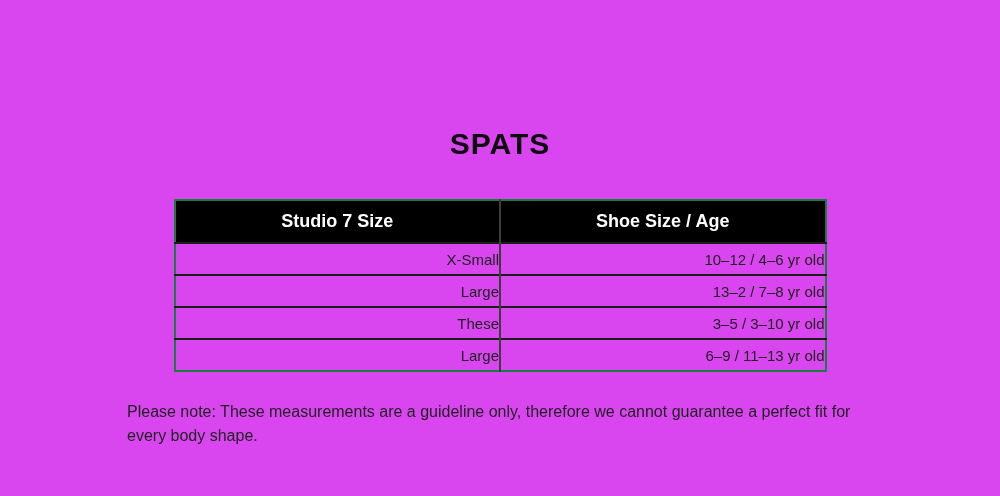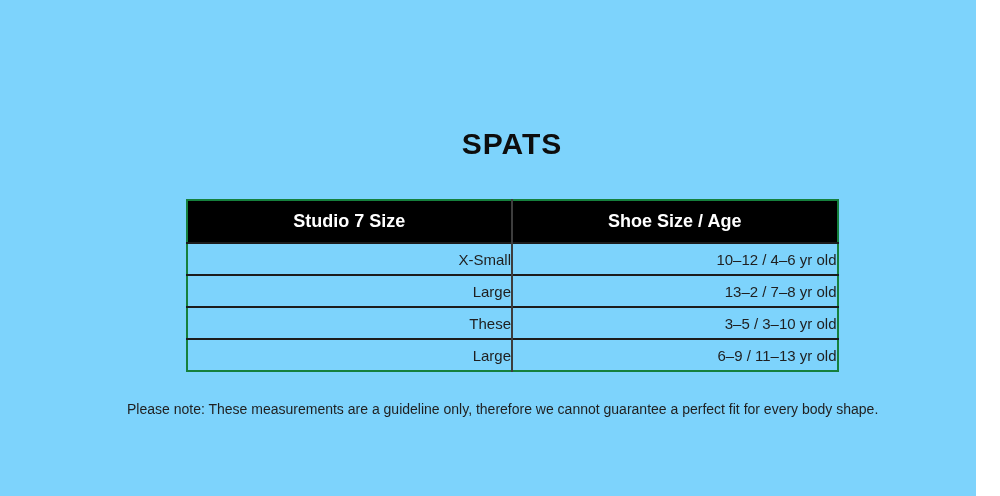--- a/index.html
+++ b/index.html
@@ -2,27 +2,26 @@
 <html><head>
 <meta charset="utf-8">
 <style>
   html, body {
     margin: 0;
     padding: 0;
     background: #ffffff;
   }
   .page {
     position: relative;
-    width: 928px;
+    width: 1000px;
     height: 496px;
-    background: #7dd3fc;
+    background: #d946ef;
     font-family: "Liberation Sans", sans-serif;
     color: #1a1a1a;
     overflow: hidden;
-    padding-left: 48px;
   }
   .title {
     margin: 0;
     padding-top: 129px;
     text-align: center;
     font-size: 30px;
     line-height: 30px;
     font-weight: bold;
     letter-spacing: 1px;
     color: #0d0d0d;
@@ -56,22 +55,22 @@
   .size-table td + td,
   .size-table th + th {
     border-left: 2px solid #3d3d3d;
   }
   .note {
     margin: 0;
     position: absolute;
     left: 127px;
     top: 400px;
     width: 760px;
-    font-size: 14px;
-    line-height: 18px;
+    font-size: 16px;
+    line-height: 24px;
     color: #1f1f1f;
   }
 </style>
 </head>
 <body>
 
 <div class="page">
 
   <h1 class="title">SPATS</h1>
 

